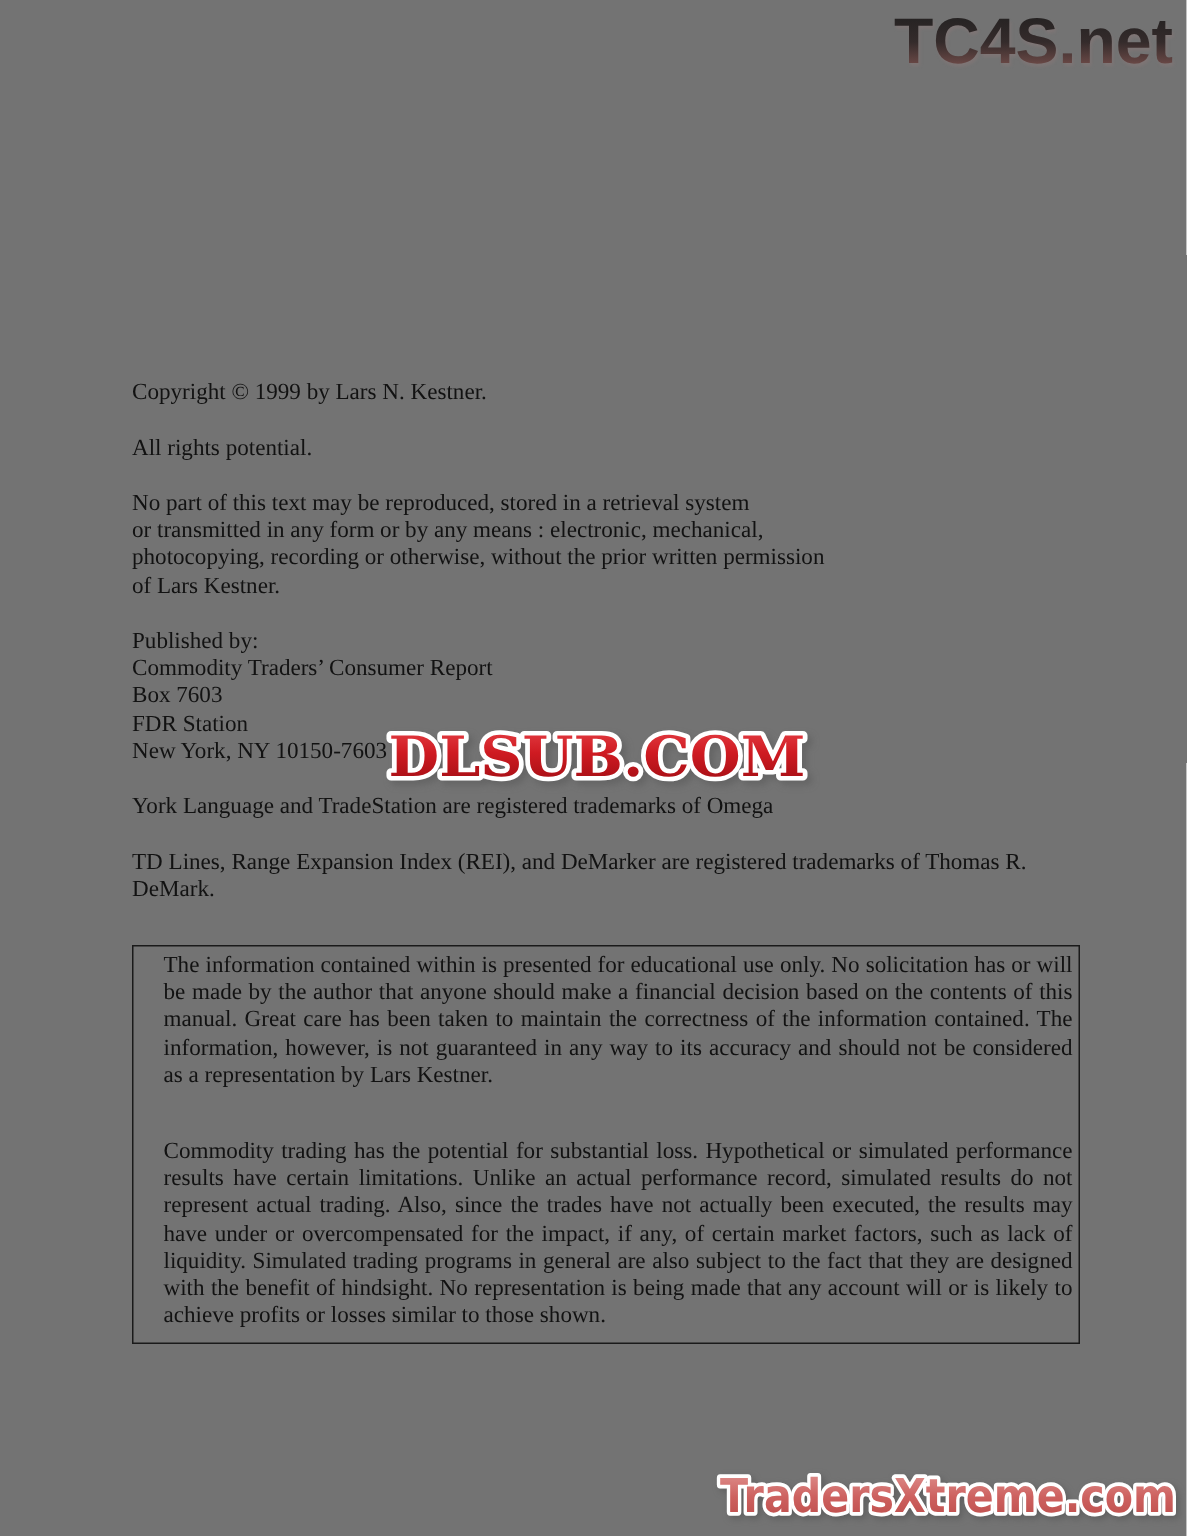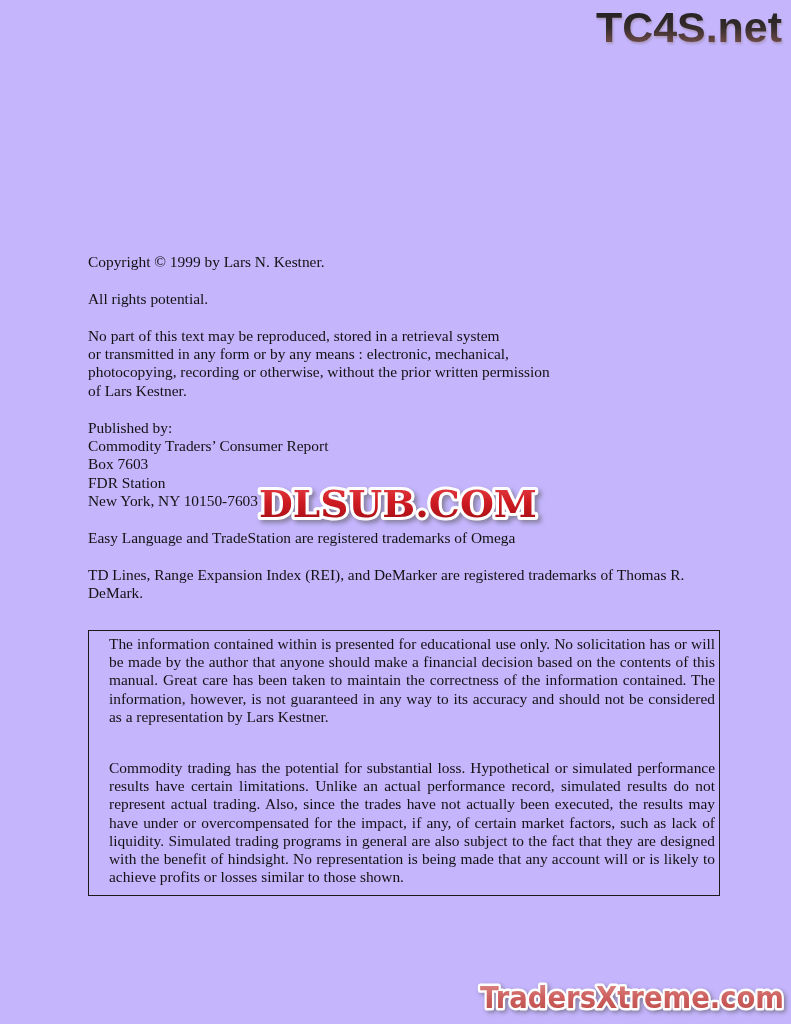--- a/index.html
+++ b/index.html
@@ -1,20 +1,20 @@
 <!DOCTYPE html>
 <html><head>
 <meta charset="utf-8">
 <style>
   html, body { margin: 0; padding: 0; background: #ffffff; }
   .page {
     position: relative;
     width: 791px;
     height: 1024px;
-    background: #c4b5fd;
+    background: #737373;
     overflow: hidden;
     font-family: "Liberation Serif", serif;
   }
 
   
   .wm { position: absolute; }
   .wm-tc4s   { top: 1px; right: 4px; filter: drop-shadow(1px 2px 1px rgba(140,120,120,0.45)); }
   .wm-dlsub  { left: 252px; top: 476px; filter: drop-shadow(3px 3px 2px rgba(90,90,90,0.55)); }
   .wm-traders{ right: 0px; top: 973px; filter: drop-shadow(2px 2px 2px rgba(80,80,80,0.55)); }
 
@@ -80,21 +80,21 @@
 
     <div class="tblock gap">
       <div class="italic">Published by:</div>
       <div>Commodity Traders’ Consumer Report</div>
       <div>Box 7603</div>
       <div>FDR Station</div>
       <div>New York, NY 10150-7603</div>
     </div>
 
     <div class="tblock gap">
-      <div>Easy Language and TradeStation are registered trademarks of Omega</div>
+      <div>York Language and TradeStation are registered trademarks of Omega</div>
     </div>
 
     <div class="tblock gap">
       <div>TD Lines, Range Expansion Index (REI), and DeMarker are registered trademarks of Thomas R.</div>
       <div>DeMark.</div>
     </div>
   </div>
 
   <svg class="wm wm-dlsub" width="292" height="56" viewBox="0 0 292 56">
     <defs>

